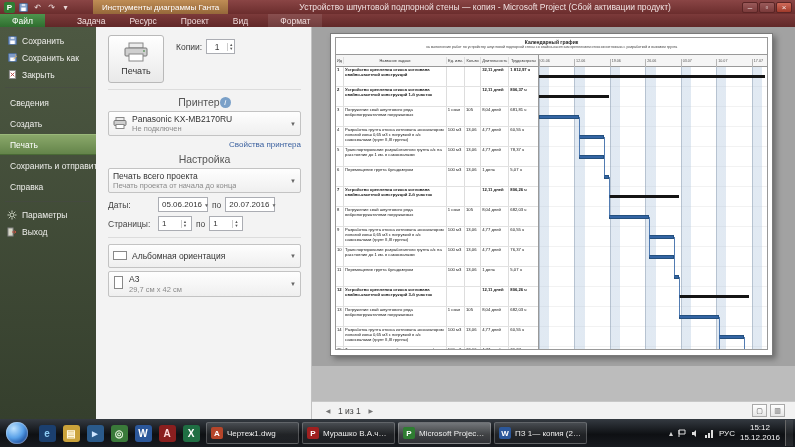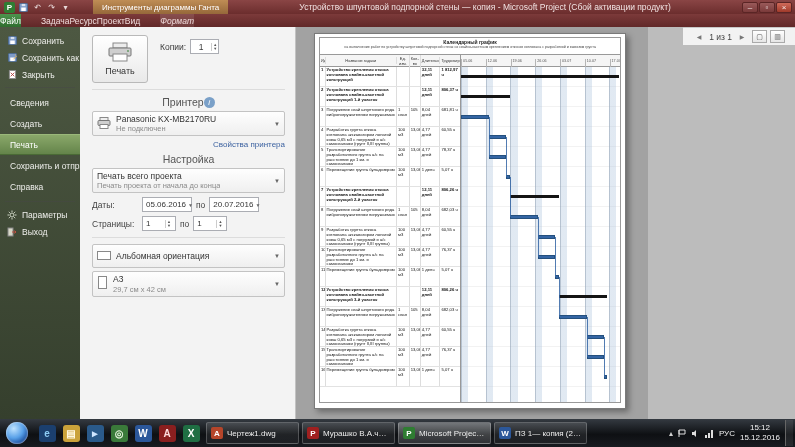--- a/index.html
+++ b/index.html
@@ -16,27 +16,27 @@
   .ctx-group{height:14px;display:flex;align-items:center;padding:0 9px;margin-left:18px;
     background:linear-gradient(#bf8d55,#96683a);color:#fff;font-size:8px;white-space:nowrap;}
   .title-text{flex:1;text-align:center;white-space:nowrap;overflow:hidden;text-overflow:ellipsis;padding:0 4px;}
   .win-controls{display:flex;gap:1px;padding-right:3px;}
   .win-controls span{width:16px;height:11px;display:inline-flex;align-items:center;justify-content:center;
     font-size:8px;background:linear-gradient(#9a5a5a,#7a3a3a);border:1px solid #5a2525;border-radius:2px;color:#f5eaea;}
   .win-controls .close{background:linear-gradient(#d06a5a,#a03a2a);}
 
   
   .tabsrow{height:13px;background:linear-gradient(#7c3a3a,#612828);display:flex;align-items:stretch;color:#f0dcdc;font-size:8.5px;}
-  .tab{display:inline-flex;align-items:center;padding:0 0;white-space:nowrap;}
+  .tab{display:inline-flex;align-items:center;padding:0 12px;white-space:nowrap;}
   .tab.file{background:linear-gradient(#4d954d,#2f6e2f);color:#fff;}
-  .tab.ctx{margin-left:20px;background:rgba(255,255,255,.10);font-style:italic;}
+  .tab.ctx{margin-left:8px;background:rgba(255,255,255,.10);}
 
   
   .backstage{display:flex;height:392px;}
-  .bs-nav{width:80px;background:linear-gradient(180deg,#4d5842,#353f2d);padding-top:5px;flex:none;}
+  .bs-nav{width:96px;background:linear-gradient(180deg,#4d5842,#353f2d);padding-top:5px;flex:none;}
   .bs-cmd,.bs-page{display:flex;align-items:center;gap:5px;color:#efefec;cursor:default;white-space:nowrap;overflow:hidden;}
   .bs-cmd{height:17px;font-size:8.5px;padding:0 7px;}
   .bs-page{height:21px;font-size:8.5px;padding:0 10px;}
   .bs-page.sel{background:linear-gradient(#8aa86a,#64844a);border-top:1px solid #9ab87a;border-bottom:1px solid #4a6a35;color:#fff;}
   .bs-sep{height:1px;background:rgba(0,0,0,.35);border-bottom:1px solid rgba(255,255,255,.12);margin:4px 5px;}
   .mini{display:inline-flex;width:10px;height:10px;flex:none;align-items:center;justify-content:center;}
 
   
   .bs-main{width:216px;flex:none;background:#f3f3f3;border-right:1px solid #c2c2c2;padding:8px 10px 0 12px;
     font-size:8.5px;color:#3c3c3c;}
@@ -61,21 +61,21 @@
   .link{color:#3c62a0;font-size:8px;cursor:pointer;margin-top:22px;}
   .inline-row{display:flex;align-items:center;gap:4px;margin:4px 0;font-size:8.5px;color:#444;}
   .lbl{width:46px;flex:none;}
   .field{display:inline-flex;align-items:center;justify-content:space-between;border:1px solid #abadb3;background:#fff;
     height:15px;padding:0 3px;font-size:8px;color:#333;}
   .field.date{width:50px;}
   .field.num{width:34px;}
   .fcaret{font-size:5px;color:#666;margin-left:2px;}
 
   
-  .bs-preview{flex:1;display:flex;flex-direction:row;min-width:0;gap:35px;}
+  .bs-preview{flex:1;display:flex;flex-direction:column;min-width:0;gap:35px;}
   .canvas{flex:1;position:relative;background:#a2a2a2;overflow:hidden;}
   .page{position:absolute;left:18px;right:22px;top:6px;bottom:10px;background:#fff;
     border:1px solid #7a7a7a;box-shadow:3px 3px 6px rgba(0,0,0,.35);}
   .page-hdr{position:absolute;top:3px;left:4px;right:4px;height:18px;border:1px solid #999;
     text-align:center;overflow:hidden;padding-top:1px;}
   .ph1{font-size:5px;font-weight:bold;color:#222;}
   .ph2{font-size:3.6px;color:#444;white-space:nowrap;overflow:hidden;}
   .page-body{position:absolute;top:21px;left:4px;right:4px;bottom:5px;border:1px solid #999;border-top:none;
     display:flex;overflow:hidden;}
   .gt{width:47%;flex:none;border-right:1px solid #999;display:flex;flex-direction:column;overflow:hidden;}

